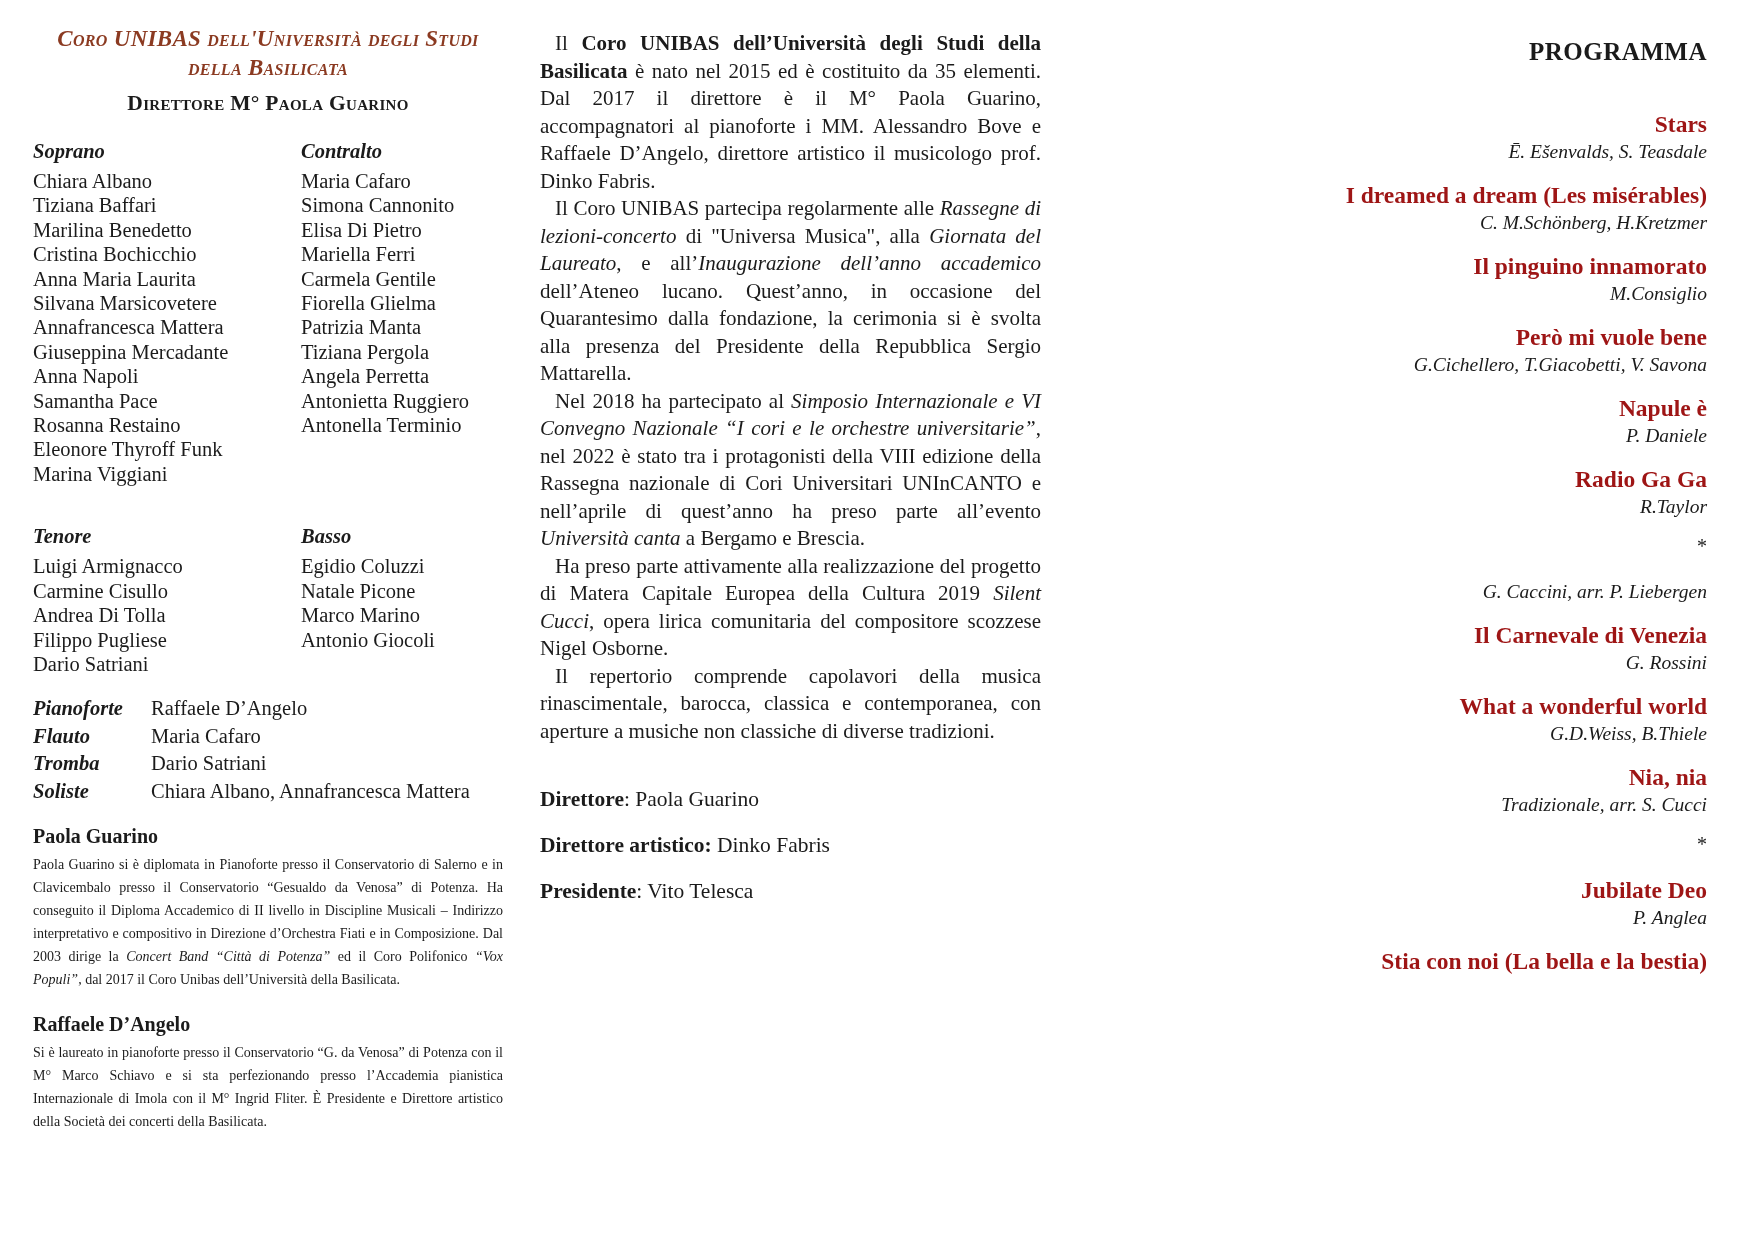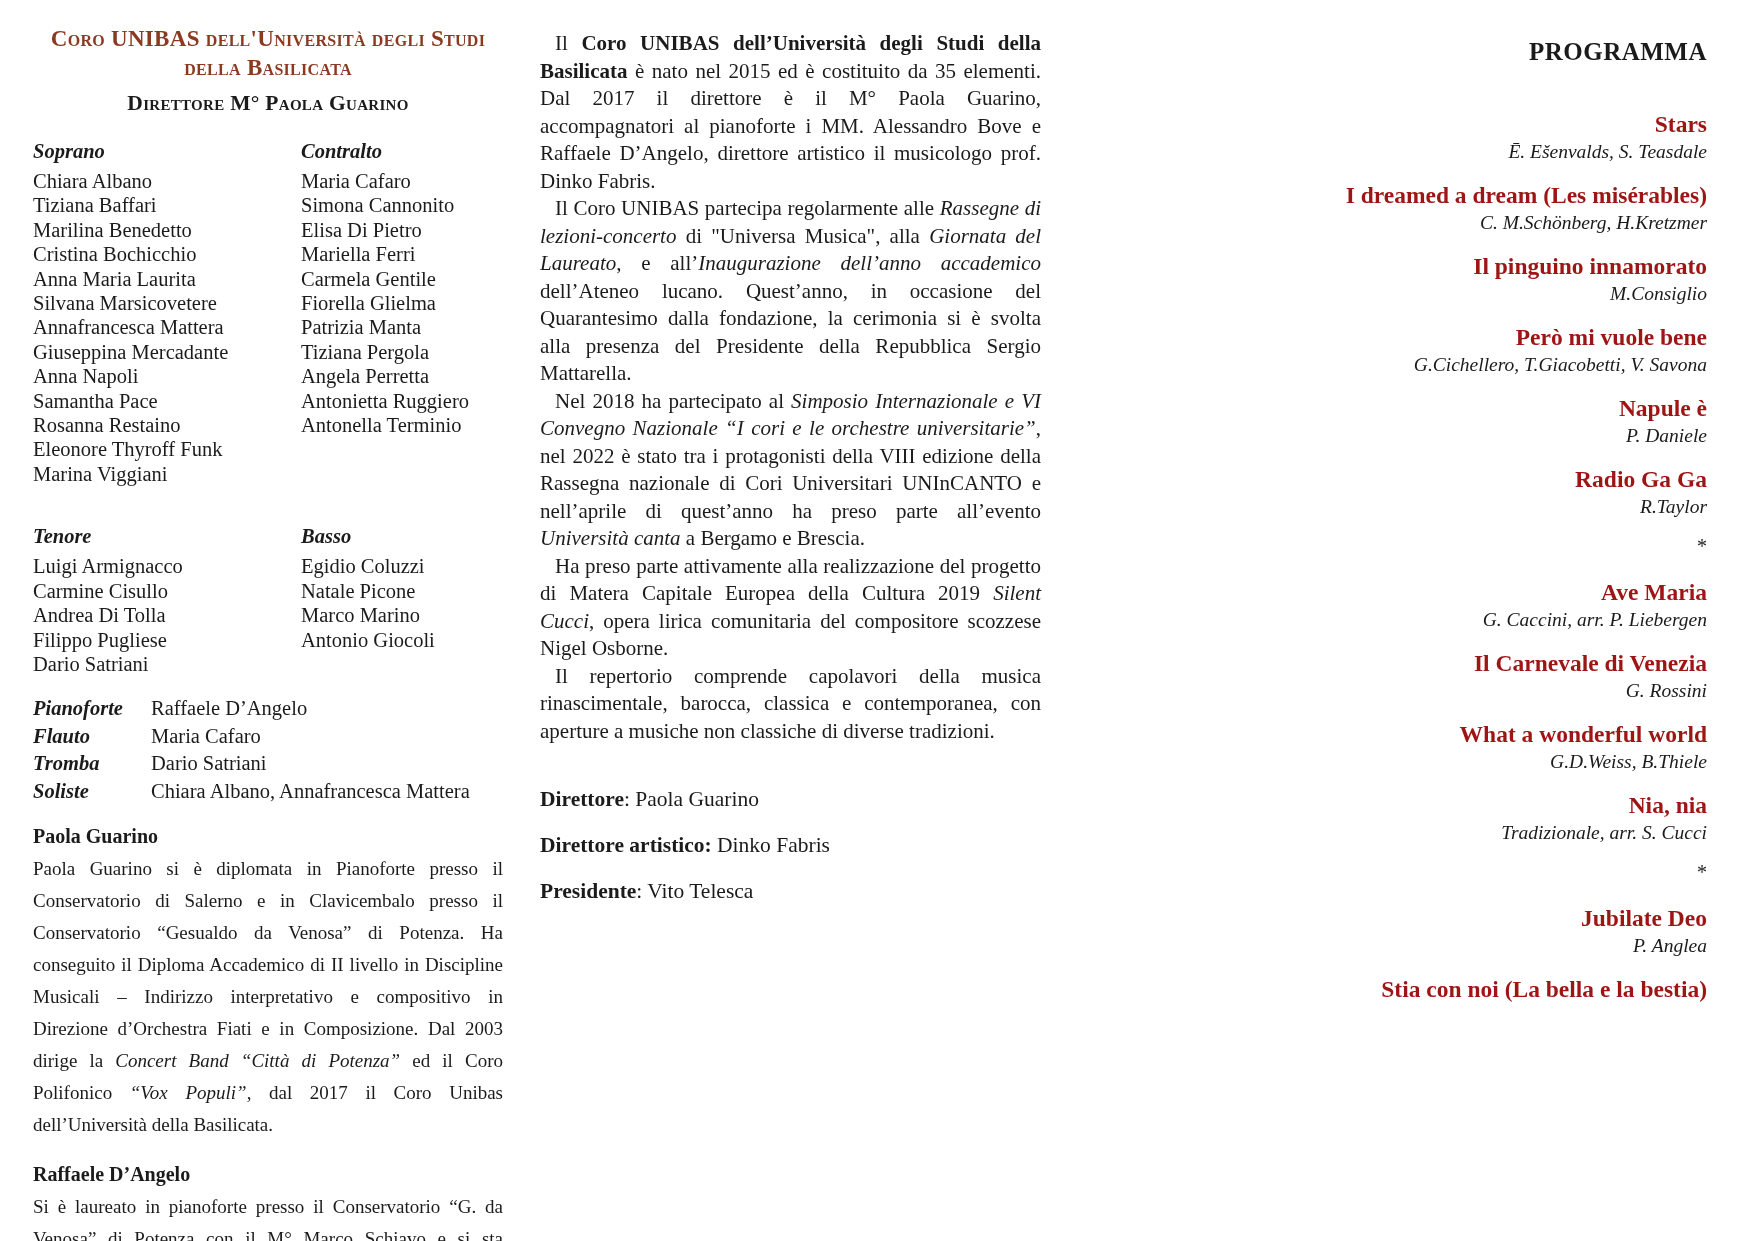--- a/index.html
+++ b/index.html
@@ -14,35 +14,35 @@
     background:var(--bg);color:var(--text-color);
     font-family:"Liberation Serif","DejaVu Serif",serif;
   }
   .run.b{font-weight:bold;}
   .run.i{font-style:italic;}
 
   
   .col-left{position:absolute;left:33px;top:24px;width:470px;}
   .choir-title{
     color:var(--title-red);font-weight:bold;font-variant:small-caps;
-    text-align:center;font-size:23px;line-height:29px;letter-spacing:.3px;
+    text-align:center;font-size:23px;line-height:29px;letter-spacing:.3px;font-style:italic;
   }
   .choir-subtitle{
     font-weight:bold;font-variant:small-caps;text-align:center;
     font-size:21.5px;margin-top:9px;letter-spacing:.3px;
   }
   .voices{display:grid;grid-template-columns:268px 1fr;margin-top:24px;row-gap:39px;}
   .voice-label{font-weight:bold;font-style:italic;font-size:20.5px;margin-bottom:6px;}
   .voice-name{font-size:20.5px;line-height:24.4px;white-space:nowrap;}
   .roles{margin-top:20px;}
   .role-row{display:grid;grid-template-columns:118px 1fr;margin-bottom:3px;font-size:20.5px;line-height:24.4px;}
   .role-label{font-weight:bold;font-style:italic;}
   .bio{margin-top:22px;}
   .bio-heading{font-weight:bold;font-size:20px;margin-bottom:5px;}
-  .bio-text{font-size:19px;line-height:32px;text-align:justify;}
+  .bio-text{font-size:14px;line-height:23px;text-align:justify;}
 
   
   .col-mid{position:absolute;left:540px;top:30px;width:501px;}
   .mid-para{font-size:21px;line-height:27.5px;text-align:justify;text-indent:15px;}
   .officials{margin-top:42px;}
   .official-line{font-size:21.5px;margin-bottom:21px;}
 
   
   .col-right{position:absolute;left:1103px;top:38px;width:604px;text-align:right;}
   .program-header{font-weight:bold;font-size:25px;letter-spacing:.5px;}
@@ -177,21 +177,20 @@
         <div class="program-item">
           <div class="program-title">Napule è</div>
           <div class="program-composers">P. Daniele</div>
         </div>
         <div class="program-item">
           <div class="program-title">Radio Ga Ga</div>
           <div class="program-composers">R.Taylor</div>
         </div>
         <div class="program-separator">*</div>
         <div class="program-item">
-          <div class="program-title">Ave Maria</div>
           <div class="program-composers">G. Caccini, arr. P. Liebergen</div>
         </div>
         <div class="program-item">
           <div class="program-title">Il Carnevale di Venezia</div>
           <div class="program-composers">G. Rossini</div>
         </div>
         <div class="program-item">
           <div class="program-title">What a wonderful world</div>
           <div class="program-composers">G.D.Weiss, B.Thiele</div>
         </div>

